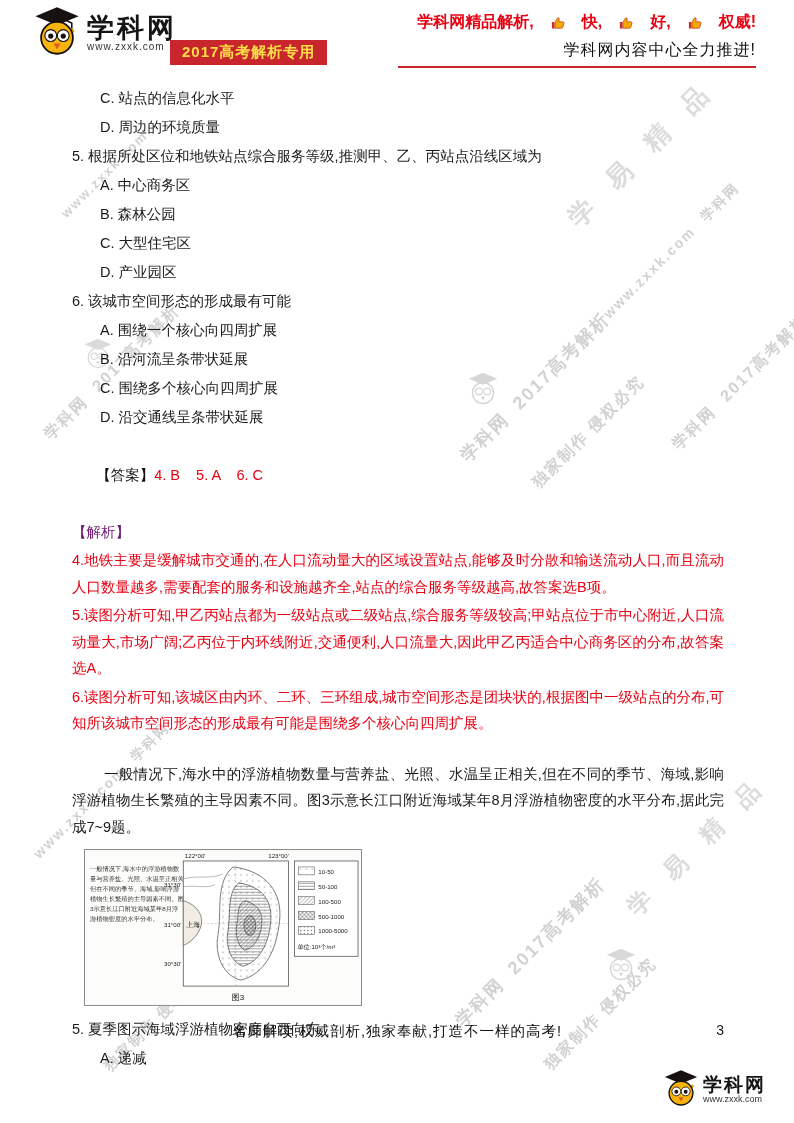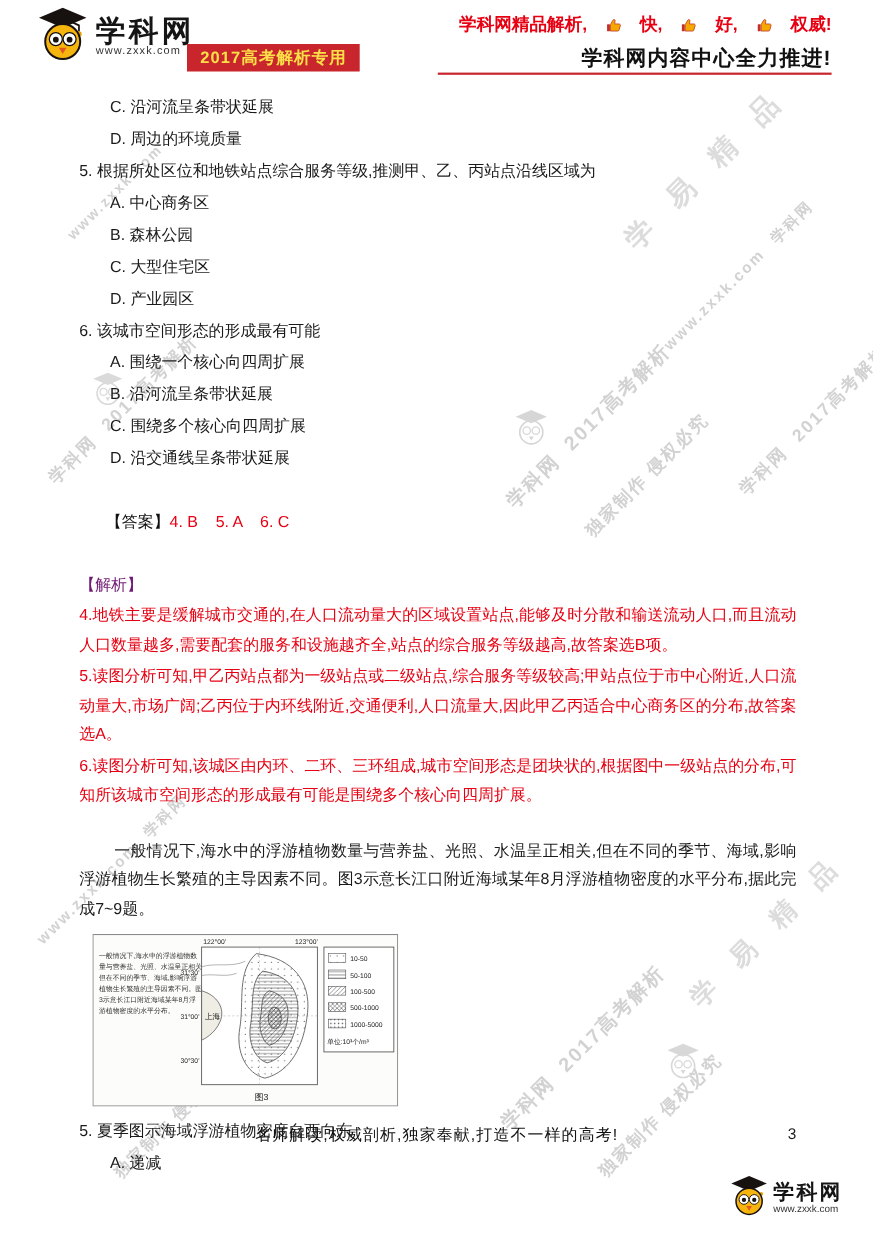--- a/index.html
+++ b/index.html
@@ -19,21 +19,21 @@
   .header { position:absolute; left:0; top:0; width:100%; height:80px; z-index:2; }
   .logo { position:absolute; left:34px; top:6px; display:flex; align-items:center; gap:7px; }
   .logo-txt { display:flex; flex-direction:column; line-height:1.05; }
   .logo-brand { font-size:27px; font-weight:bold; letter-spacing:3px; color:#151515; }
   .logo-url { font-size:10px; color:#333; letter-spacing:1px; }
   .banner { position:absolute; left:170px; top:40px; background:#c8252c; color:#fde047;
             font-size:15px; font-weight:bold; padding:3px 12px; letter-spacing:1px; }
   .slogan-red { position:absolute; right:38px; top:12px; color:#e60012; font-weight:bold;
                 font-size:16px; display:flex; align-items:center; gap:16px; }
   .slogan-red .thumb { display:inline-flex; margin:0 1px; }
-  .slogan-sub { position:absolute; right:38px; top:40px; color:#111; font-weight:bold; font-size:19px; letter-spacing:1px; }
+  .slogan-sub { position:absolute; right:38px; top:40px; color:#111; font-weight:normal; font-size:16px; letter-spacing:1px; }
   .header-rule { position:absolute; left:398px; top:66px; width:358px; height:2px; background:#c8252c; }
 
   
   .content { position:absolute; left:72px; top:84px; width:652px; z-index:2; font-size:14.5px; }
   .stem { line-height:29px; }
   .opt  { line-height:29px; padding-left:28px; }
   .answer-line { line-height:29px; white-space:pre-wrap; }
   .answer-line .lab { color:#111;margin-top:44px; }
   .answer-line .val { color:#e60012; }
   .analysis-label { line-height:27px; color:#701a75; }
@@ -151,21 +151,21 @@
             <rect x="1" y="6.8" width="3" height="7.4" rx="0.6" fill="#c2302a"></rect>
           </svg>
         </span>
       <span>权威!</span>
     </div>
     <div class="slogan-sub">学科网内容中心全力推进!</div>
     <div class="header-rule"></div>
   </div>
 
   <div class="content">
-    <div class="opt">C. 沿河流呈条带状延展</div>
+    <div class="opt">C. 站点的信息化水平</div>
     <div class="opt">D. 周边的环境质量</div>
 
     <div class="stem">5. 根据所处区位和地铁站点综合服务等级,推测甲、乙、丙站点沿线区域为</div>
     <div class="opt">A. 中心商务区</div>
     <div class="opt">B. 森林公园</div>
     <div class="opt">C. 大型住宅区</div>
     <div class="opt">D. 产业园区</div>
 
     <div class="stem">6. 该城市空间形态的形成最有可能</div>
     <div class="opt">A. 围绕一个核心向四周扩展</div>

